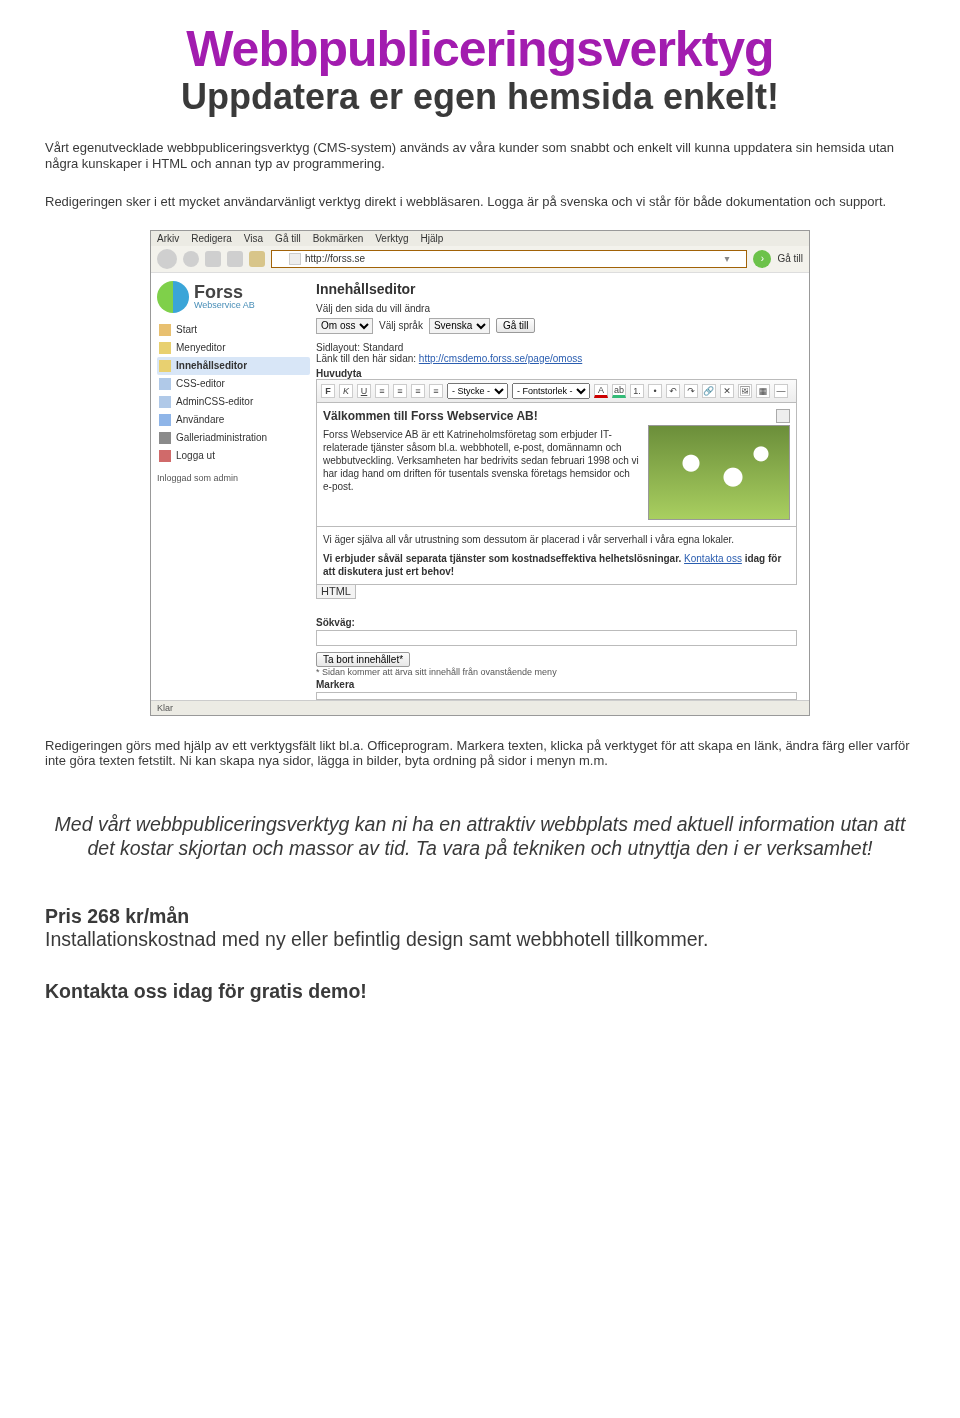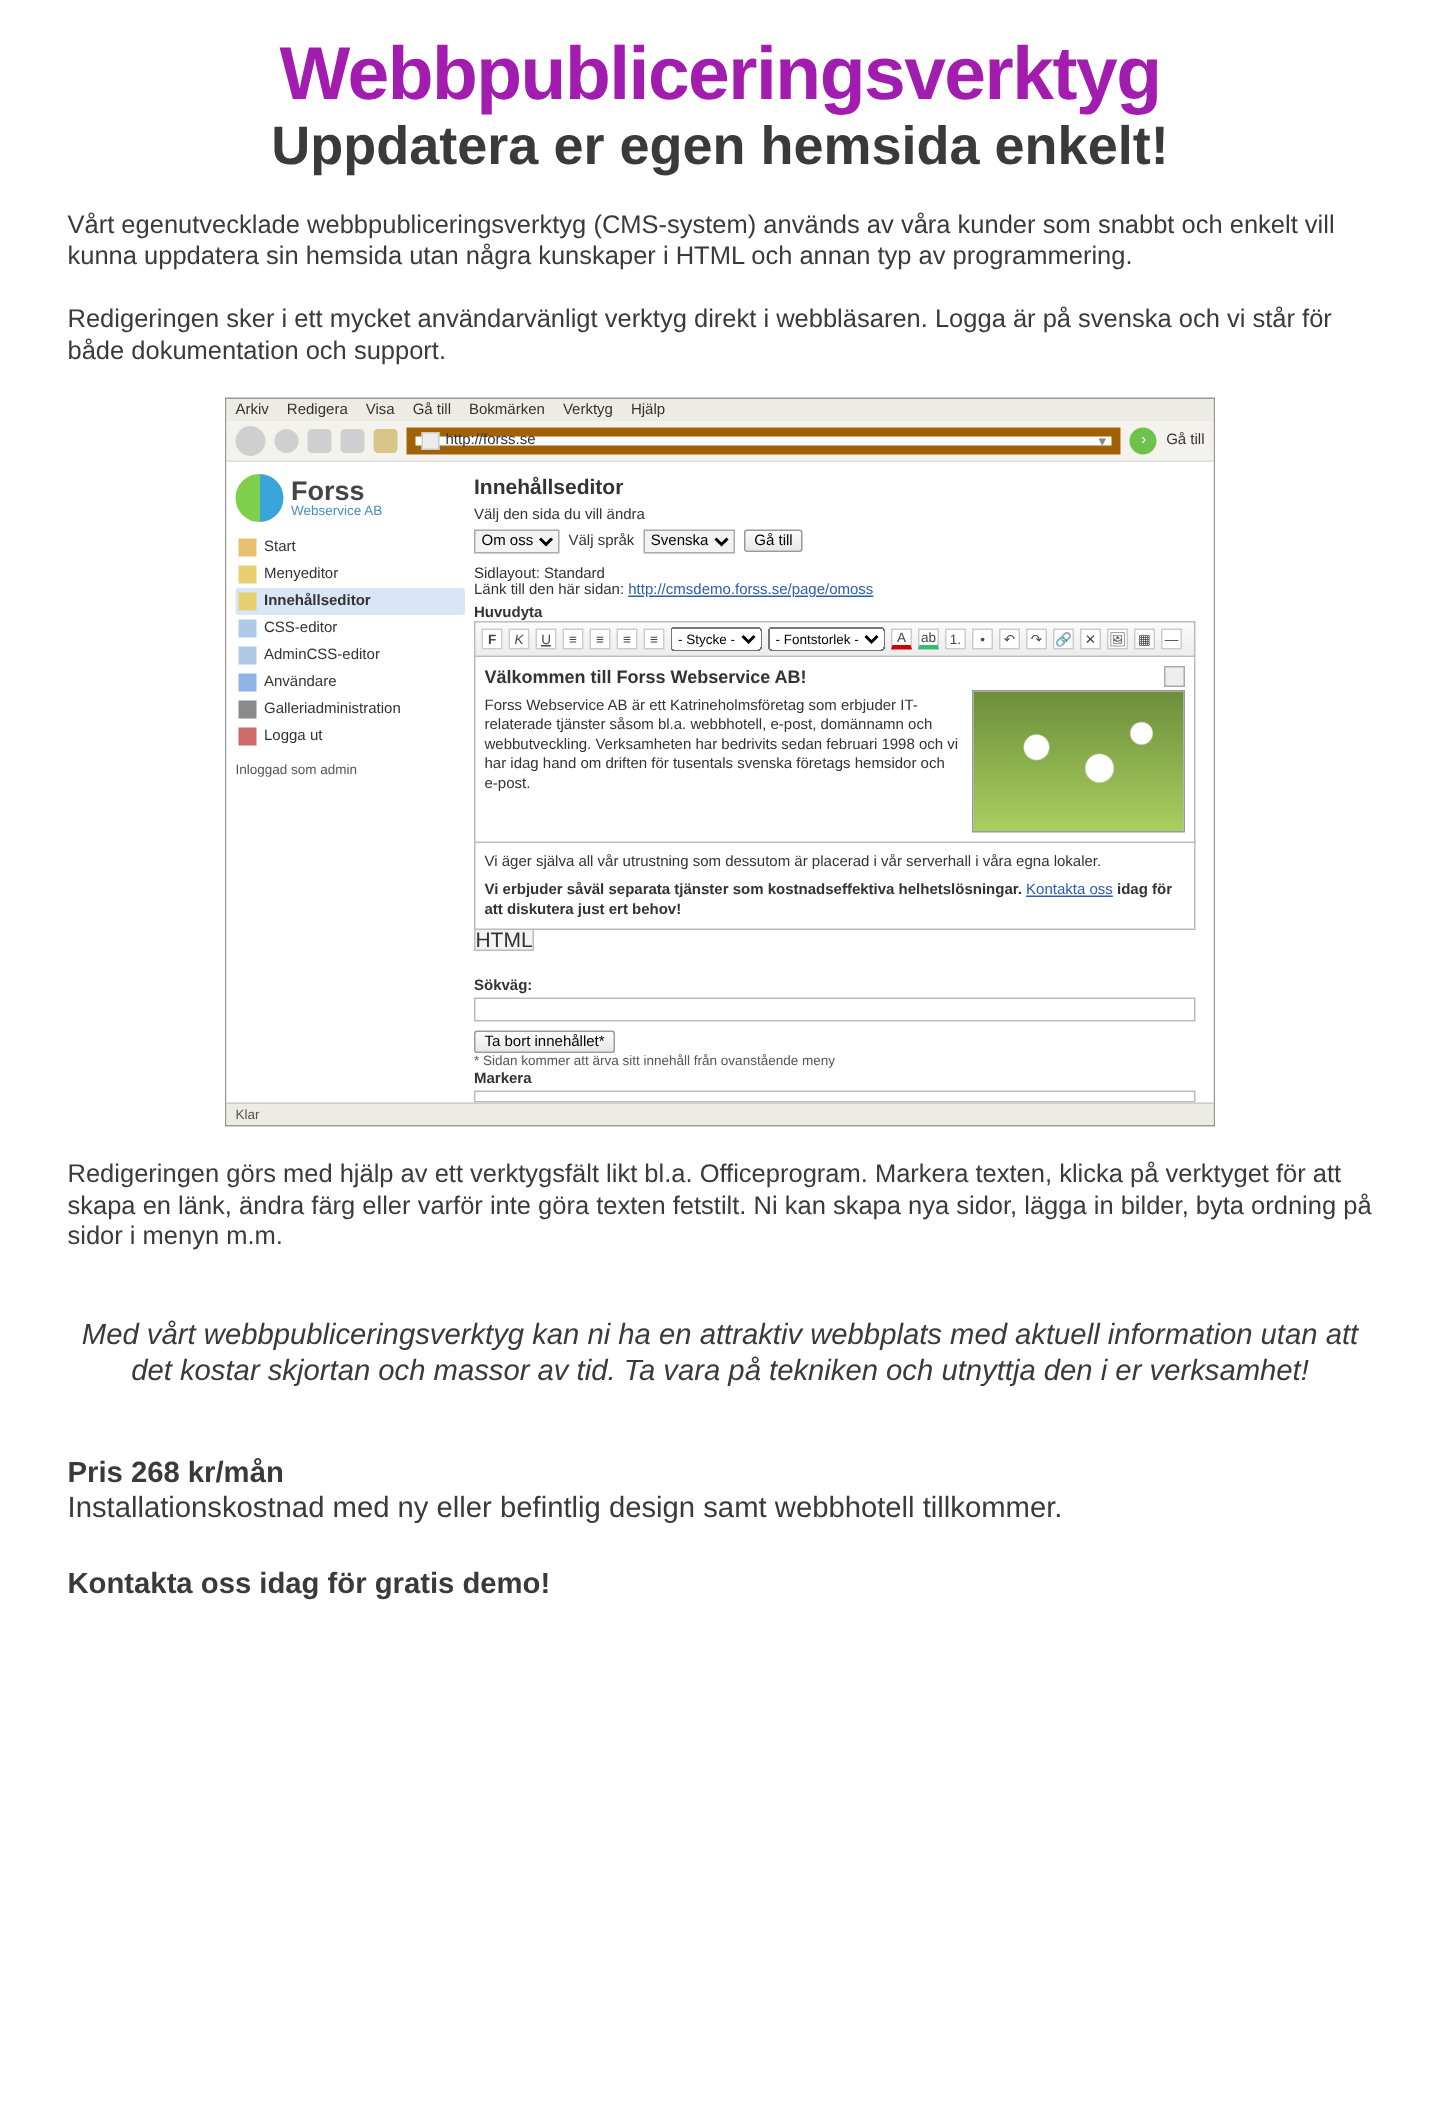--- a/index.html
+++ b/index.html
@@ -19,21 +19,21 @@
     color: #a21caf;
   }
   .subtitle {
     font-size: 36px;
     font-weight: bold;
     text-align: center;
     color: #3a3a3a;
     margin-top: -2px;
   }
   .para {
-    font-size: 17px;
+    font-size: 13px;
     line-height: 1.22;
     margin-top: 22px;
     color: #3a3a3a;
   }
   .italic-para {
     font-style: italic;
     text-align: center;
     font-size: 19.5px;
     line-height: 1.22;
     margin-top: 44px;
@@ -70,21 +70,21 @@
     gap: 5px;
   }
   .titlebar .ti { font-size: 10px; }
   .winbtns { margin-left: auto; display: flex; gap: 2px; }
   .winbtn { width: 16px; height: 14px; background: #3a6be0; border:1px solid #8fb5ff; border-radius:2px; display:flex;align-items:center;justify-content:center;font-size:9px;color:#fff;}
   .winbtn.close{background:#d94f34;}
   .menubar { background:#ecebe4; padding:2px 6px; display:flex; gap:12px; font-size:10px; }
   .toolbar-row{background:#f3f2ec; padding:3px 6px; display:flex; align-items:center; gap:6px; border-bottom:1px solid #ddd;}
   .nav-ico{width:20px;height:20px;border-radius:50%;background:#8fd07a;display:inline-block;}
   .nav-ico.dis{background:#cfcfcf;}
-  .urlbox{flex:1; background:#fff; border:6px solid #a16207; height:18px; display:flex; align-items:center; padding:0 4px; gap:4px;}
+  .urlbox{flex:1; background:#fff; border:1px solid #a16207; height:18px; display:flex; align-items:center; padding:0 17px; gap:4px;}
   .urlbox .pageico{width:12px;height:12px;background:#ededed;border:1px solid #ccc;}
   .go-circ{width:18px;height:18px;border-radius:50%;background:#6cc24a;display:inline-flex;align-items:center;justify-content:center;color:#fff;font-size:10px;}
   .content-area{display:flex; background:#fff;}
   .sidebar{width:165px; padding:8px 6px; font-size:10px;}
   .logo{display:flex;align-items:center;gap:5px;margin-bottom:8px;}
   .logo-img{width:32px;height:32px;border-radius:50%;background:conic-gradient(#3aa5d8 0 180deg,#7fd04a 180deg 360deg);}
   .logo-txt{line-height:1;}
   .logo-txt .fn{font-size:18px;font-weight:bold;color:#444;}
   .logo-txt .sub{font-size:9px;color:#4a8fb8;}
   .sb-item{display:flex;align-items:center;gap:5px;padding:3px 2px;border-radius:2px;}
@@ -110,21 +110,21 @@
   .rte-toolbar select{font-size:9px;height:16px;}
   .rte-box{border:1px solid #bbb;border-top:none;padding:6px;display:flex;gap:8px;}
   .rte-text{flex:1;font-size:10px;line-height:1.3;}
   .rte-text h4{font-size:12px;font-weight:bold;margin-bottom:4px;}
   .rte-img{width:142px;height:95px;background:linear-gradient(#6b8e3a,#a9cf60);border:1px solid #999;position:relative;overflow:hidden;}
   .rte-img::after{content:"";position:absolute;inset:0;background:
     radial-gradient(circle at 30% 40%, #fff 0 8px, transparent 9px),
     radial-gradient(circle at 60% 55%, #fff 0 9px, transparent 10px),
     radial-gradient(circle at 80% 30%, #fff 0 7px, transparent 8px);}
   .rte-more{border:1px solid #bbb;border-top:none;padding:6px;font-size:10px;line-height:1.3;}
-  .rte-htmltab{width:40px;height:14px;border:1px solid #bbb;border-top:none;background:#f3f3f3;font-size:14px;display:flex;align-items:center;justify-content:center;}
+  .rte-htmltab{width:40px;height:14px;border:1px solid #bbb;border-top:none;background:#f3f3f3;font-size:11px;display:flex;align-items:center;justify-content:center;}
   .sokvag{margin-top:18px;font-size:10px;font-weight:bold;}
   .sokbox{border:1px solid #bbb;height:16px;margin:2px 0 6px 0;background:#fff;}
   .tabort{margin-top:6px;}
   .footlabel{font-size:10px;font-weight:bold;margin-top:2px;}
   .footnote{font-size:9px;color:#555;}
   .statusbar{background:#ecebe4;border-top:1px solid #ccc;padding:2px 6px;font-size:9px;color:#555;}
 </style>
 </head>
 <body>
 

